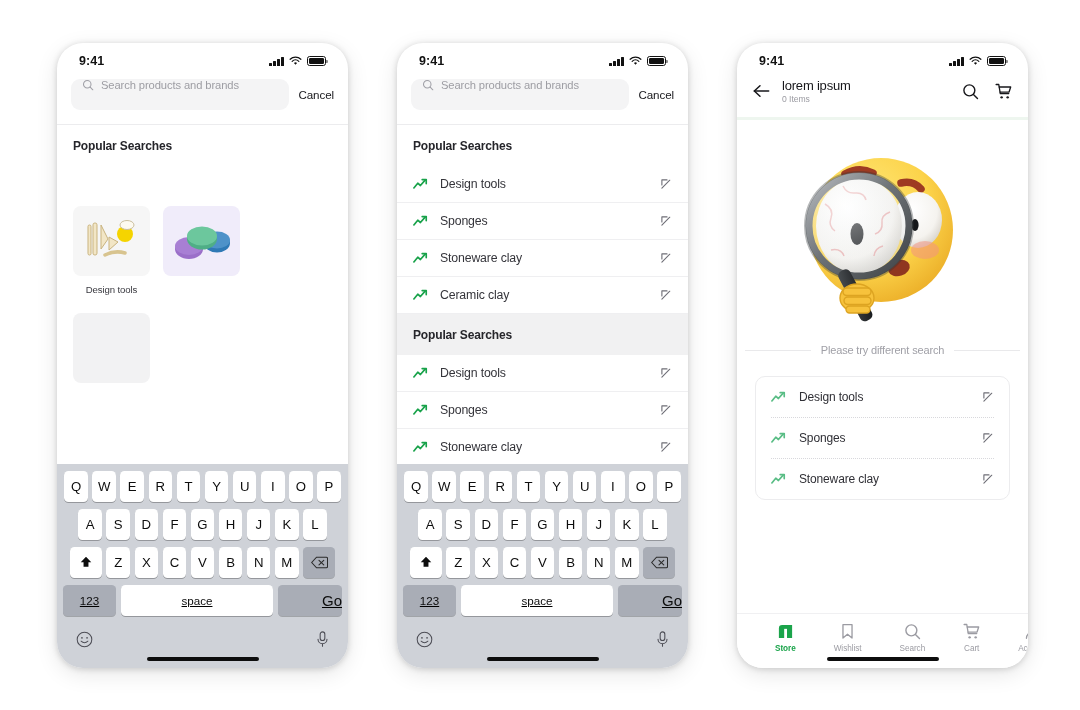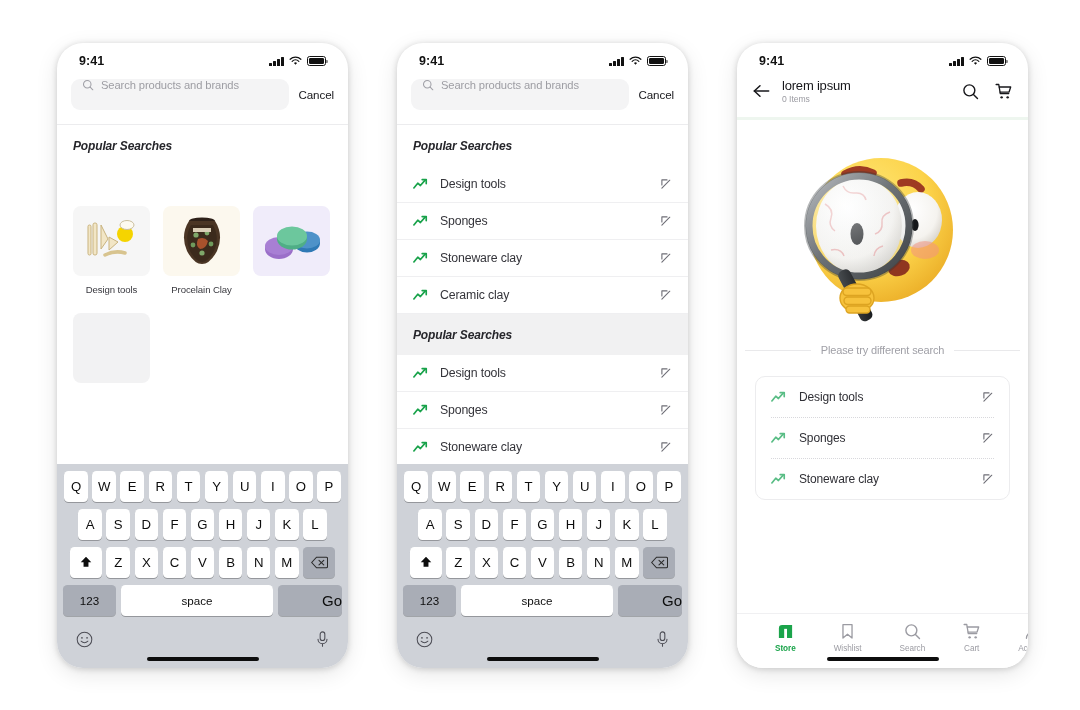--- a/index.html
+++ b/index.html
@@ -52,21 +52,21 @@
     display: flex; gap: 7px; padding: 0 11px;
   }
   .search-ph { font-size: 11.2px; color: #9d9da3; letter-spacing: -.1px; }
   .cancel-btn { font-size: 11.6px; color: #16161a; font-weight: 500; letter-spacing: -.1px; }
 
   .divider-line { height: 1px; background: #ececee; }
 
   
   .sec-head {
     font-size: 12px; font-weight: bold; color: #26262b;
-    padding: 14px 16px 13px 16px; letter-spacing: -.15px; font-style: italic;
+    padding: 14px 16px 13px 16px; letter-spacing: -.15px;
   }
   .sec-head.shaded { background: #f1f1f2; }
 
   
   .trend-row {
     display: flex; align-items: center; gap: 12px;
     padding: 11px 16px; background: #fff;
     border-bottom: 1px solid #efeff1;
   }
   .trend-label { flex: 1; font-size: 12.3px; color: #35353b; letter-spacing: -.15px; }
@@ -104,21 +104,21 @@
     box-shadow: 0 1px 0 rgba(0,0,0,.28);
     flex: 0 0 23.6px;
   }
   .key.gray { background: #a9adb6; box-shadow: 0 1px 0 rgba(0,0,0,.22); }
   .krow.r2 { padding: 0 13px; }
   .krow.r3 { padding: 0 0; }
   .key.wide { flex: 0 0 32px; }
   .key.num { flex: 0 0 53px; font-size: 11.6px; }
   .key.space { flex: 1 1 auto; font-size: 11.6px; }
   .key.go { flex: 0 0 53px; font-size: 15px; padding-left: 44px; }
-  .krow.r4 { gap: 5px; padding: 0 3px; }
+  .krow.r4 { gap: 5px; padding: 0 3px; text-decoration: underline; }
   .kbottom {
     display: flex; align-items: center; justify-content: space-between;
     padding: 3px 16px 0 16px; height: 30px;
   }
   .homebar {
     width: 112px; height: 4.2px; background: #0d0d0d;
     border-radius: 3px; margin: 4px auto 7px auto;
   }
 
   
@@ -229,37 +229,20 @@
               <path d="M20 8 l7 14 -7 10 z" fill="#f2e6c6" stroke="#c9b37e"></path>
               <path d="M28 20 l9 5 -9 8 z" fill="#f2e6c6" stroke="#c9b37e"></path>
               <circle cx="44" cy="17" r="8" fill="#f5d400"></circle>
               <ellipse cx="46" cy="8" rx="7" ry="4.5" fill="#fdfaf0" stroke="#cbbf9e"></ellipse>
               <path d="M24 38 q10 -5 20 -2" stroke="#d8c48f" stroke-width="3.5" fill="none" stroke-linecap="round"></path>
             </svg>
           </div>
           <div class="cell-label">Design tools</div>
         </div>
 
-        <div class="cell">
-          <div class="thumb t2">
-            <svg width="52" height="56" viewBox="0 0 52 56">
-              <ellipse cx="26" cy="8" rx="13" ry="3.6" fill="#2e2119"></ellipse>
-              <path d="M13 8 q-9 14 -2 30 q7 13 15 13 q8 0 15 -13 q7 -16 -2 -30 z" fill="#4a3524"></path>
-              <path d="M15 12 q-7 13 -1 26 q6 11 12 11 q6 0 12 -11 q6 -13 -1 -26 z" fill="#3b2a1c"></path>
-              <circle cx="20" cy="22" r="2.6" fill="#7fa86a"></circle>
-                <circle cx="31" cy="20" r="2.4" fill="#7fa86a"></circle>
-              <circle cx="17" cy="32" r="2.4" fill="#6f9a5c"></circle>
-                <circle cx="35" cy="31" r="2.4" fill="#6f9a5c"></circle>
-              <circle cx="26" cy="40" r="2.6" fill="#7fa86a"></circle>
-              <path d="M22 26 q6 -3 10 2 q-2 8 -8 8 q-5 -3 -2 -10z" fill="#a8512c"></path>
-              <rect x="17" y="15" width="18" height="4" fill="#d9cdb6"></rect>
-            </svg>
-          </div>
-          <div class="cell-label">Procelain Clay</div>
-        </div>
 
         <div class="cell">
           <div class="thumb t3">
             <svg width="66" height="44" viewBox="0 0 66 44">
               <ellipse cx="20" cy="30" rx="14" ry="10" fill="#9b6fc9"></ellipse>
               <ellipse cx="20" cy="27" rx="14" ry="9" fill="#a87fd4"></ellipse>
               <ellipse cx="48" cy="24" rx="13" ry="9.5" fill="#2f79b5"></ellipse>
               <ellipse cx="48" cy="21" rx="13" ry="8.5" fill="#4e92c9"></ellipse>
               <ellipse cx="33" cy="20" rx="15" ry="10.5" fill="#4fae86"></ellipse>
               <ellipse cx="33" cy="17" rx="15" ry="9.5" fill="#6cc79d"></ellipse>

